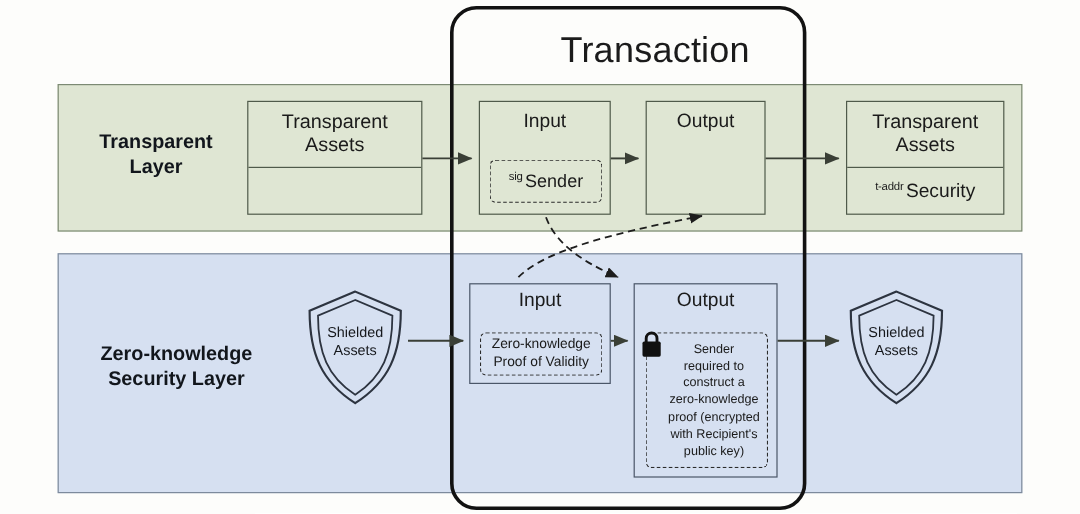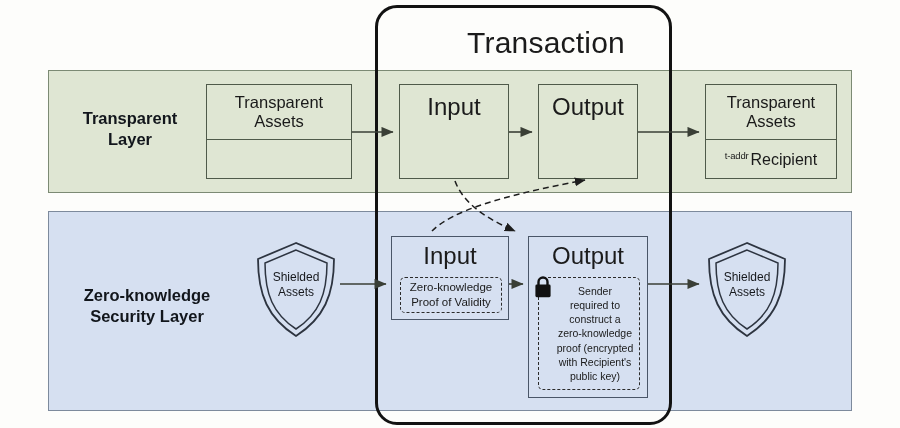--- a/index.html
+++ b/index.html
@@ -106,21 +106,21 @@
     font-size:9.5px;
     vertical-align:super;
     margin-right:2px;
     letter-spacing:-.2px;
   }
 
   .io-title{
     position:absolute;
     left:0; right:0;
     text-align:center;
-    font-size:24px;
+    font-size:16px;
     color:#1b1b1b;
   }
 
   .dashed{
     position:absolute;
     box-sizing:border-box;
     border:1.6px dashed #2b2b2b;
     border-radius:5px;
     display:flex;
     align-items:center;
@@ -163,31 +163,34 @@
   <div class="layer-label" id="label-zk">Zero-knowledge
 Security Layer</div>
 
   <div class="box asset-box" style="left:206px; top:84px; width:146px; height:95px;">
     <div class="asset-top">Transparent
 Assets</div>
   </div>
 
   <div class="box" style="left:399px; top:84px; width:110px; height:95px;">
     <div class="io-title" style="top:8px;">Input</div>
+    <div class="dashed" style="left:8px; top:48px; width:94px; height:36px; font-size:15px;">
+      <span><sup class="tag">sig</sup><span>Sender</span></span>
+    </div>
   </div>
 
   <div class="box" style="left:538px; top:84px; width:100px; height:95px;">
     <div class="io-title" style="top:8px;">Output</div>
   </div>
 
   <div class="box asset-box" style="left:705px; top:84px; width:132px; height:95px;">
     <div class="asset-top">Transparent
 Assets</div>
     <div class="asset-bottom">
-      <span><sup class="tag">t-addr</sup><span>Recipient</span></span>
+      <span><sup class="tag">t-addr</sup><span>Security</span></span>
     </div>
   </div>
 
   <div class="shield" style="left:252px; top:240px; width:88px; height:100px;">
     <svg width="88" height="100" viewBox="0 0 88 100">
       <path d="M44 3 L6 19 C6 55 16 78 44 96 C72 78 82 55 82 19 Z" fill="none" stroke="#2d3440" stroke-width="1.8"></path>
       <path d="M44 10 L13 23 C13 54 21 74 44 89 C67 74 75 54 75 23 Z" fill="none" stroke="#2d3440" stroke-width="1.5"></path>
     </svg>
     <div class="shield-text" style="top:30px;">Shielded
 Assets</div>

